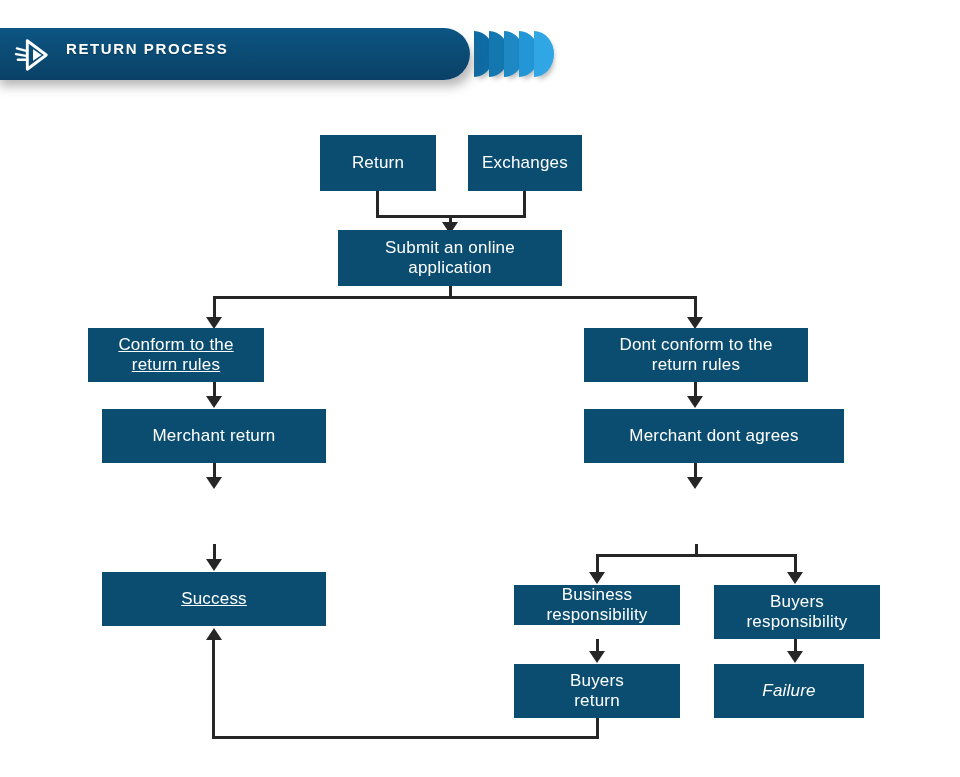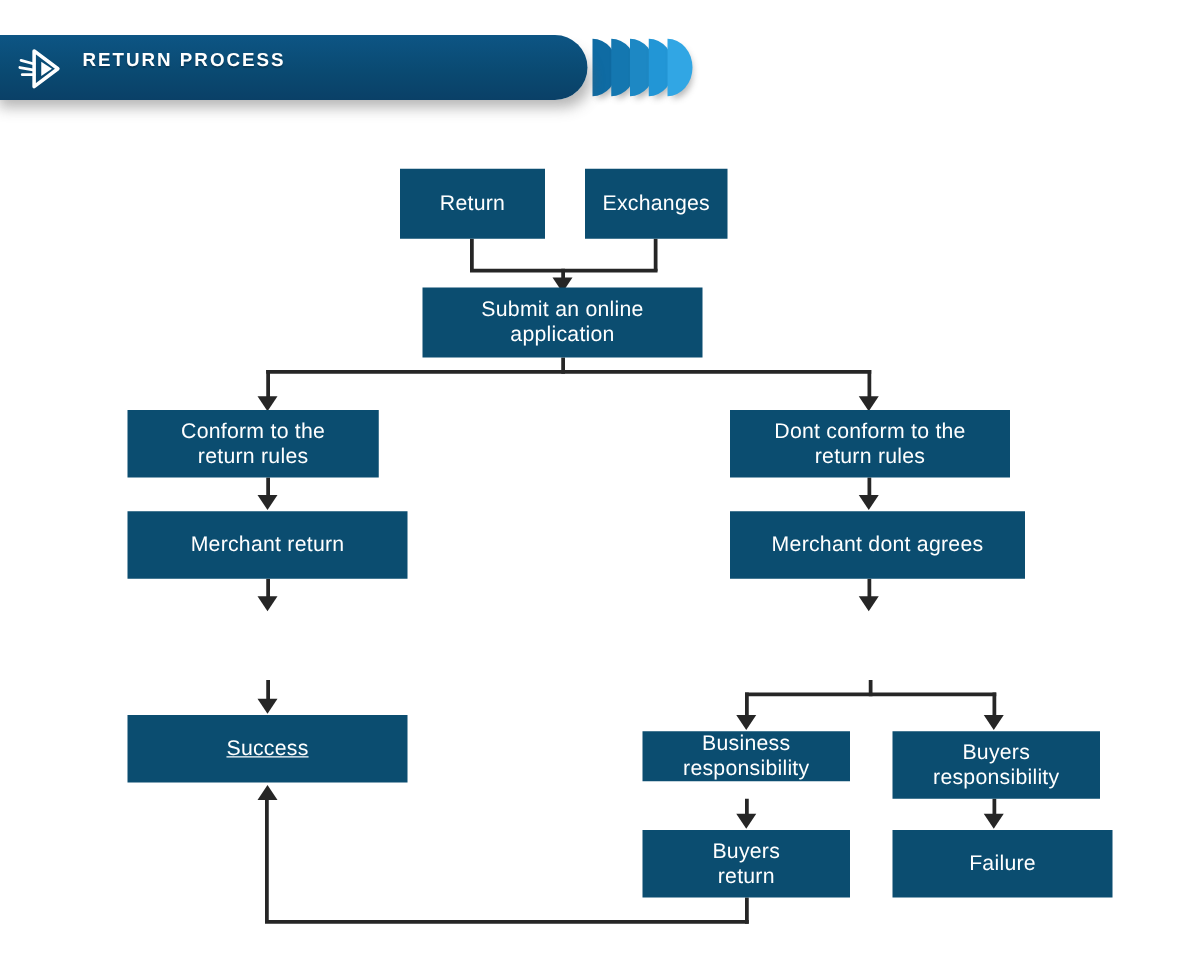--- a/index.html
+++ b/index.html
@@ -178,33 +178,33 @@
   </div>
 
   <div class="node dark" style="left:338px; top:230px; width:224px; height:56px;">
     <span><span>Submit an online</span><br><span>application</span></span>
   </div>
 
   <div class="node dark" style="left:468px; top:135px; width:114px; height:56px;">
     <span>Exchanges</span>
   </div>
 
-  <div class="node dark" style="left:102px; top:328px; width:201px; height:54px;">
+  <div class="node dark" style="left:88px; top:328px; width:176px; height:54px;text-decoration:underline;">
     <span><span>Conform to the</span><br><span>return rules</span></span>
   </div>
 
   <div class="node dark" style="left:584px; top:328px; width:224px; height:54px;">
     <span><span>Dont conform to the</span><br><span>return rules</span></span>
   </div>
 
   <div class="node dark" style="left:102px; top:409px; width:224px; height:54px;">
     <span>Merchant return</span>
   </div>
 
-  <div class="node dark" style="left:584px; top:409px; width:236px; height:54px;">
+  <div class="node dark" style="left:584px; top:409px; width:260px; height:54px;">
     <span>Merchant dont agrees</span>
   </div>
 
 
 
   <div class="node dark" style="left:102px; top:572px; width:224px; height:54px;text-decoration:underline;">
     <span>Success</span>
   </div>
 
   <div class="node dark" style="left:514px; top:585px; width:166px; height:40px;">
@@ -212,17 +212,17 @@
   </div>
 
   <div class="node dark" style="left:714px; top:585px; width:166px; height:54px;">
     <span><span>Buyers</span><br><span>responsibility</span></span>
   </div>
 
   <div class="node dark" style="left:514px; top:664px; width:166px; height:54px;">
     <span><span>Buyers</span><br><span>return</span></span>
   </div>
 
-  <div class="node dark" style="left:714px; top:664px; width:176px; height:54px;">
+  <div class="node dark" style="left:714px; top:664px; width:150px; height:54px;font-style:italic;">
     <span>Failure</span>
   </div>
 
 </div>
 
 </body></html>

